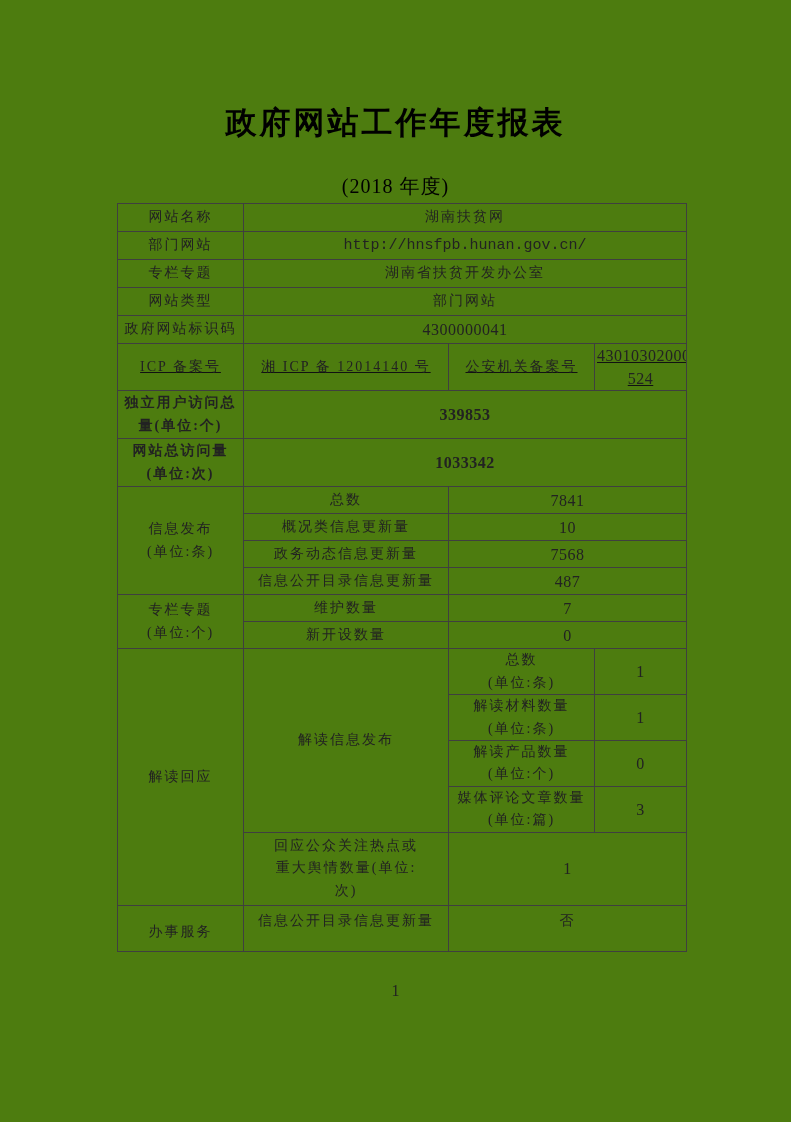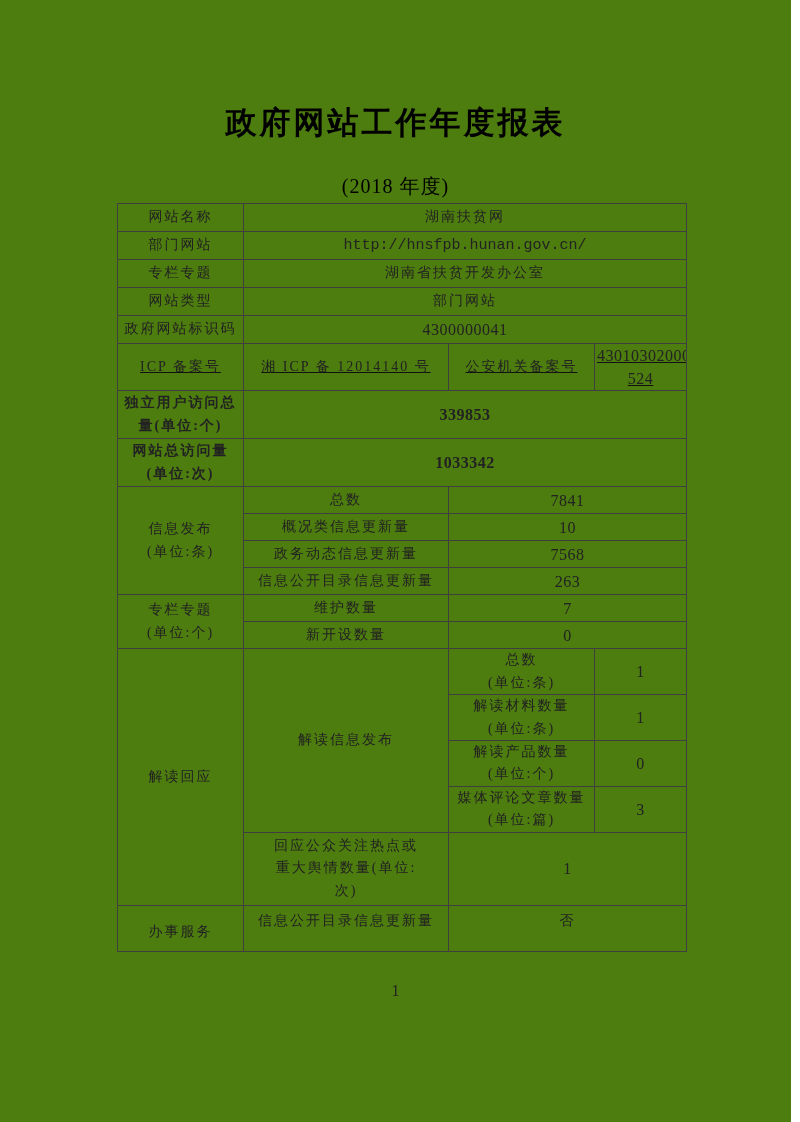--- a/index.html
+++ b/index.html
@@ -164,21 +164,21 @@
     <tr class="h27">
       <td class="lbl">概况类信息更新量</td>
       <td class="val" colspan="2">10</td>
     </tr>
     <tr class="h27">
       <td class="lbl">政务动态信息更新量</td>
       <td class="val" colspan="2">7568</td>
     </tr>
     <tr class="h27">
       <td class="lbl">信息公开目录信息更新量</td>
-      <td class="val" colspan="2">263</td>
+      <td class="val" colspan="2">487</td>
     </tr>
 
     <tr class="h27">
       <td class="lbl" rowspan="2">专栏专题
 (单位:个)</td>
       <td class="lbl">维护数量</td>
       <td class="val" colspan="2">7</td>
     </tr>
     <tr class="h27">
       <td class="lbl">新开设数量</td>

